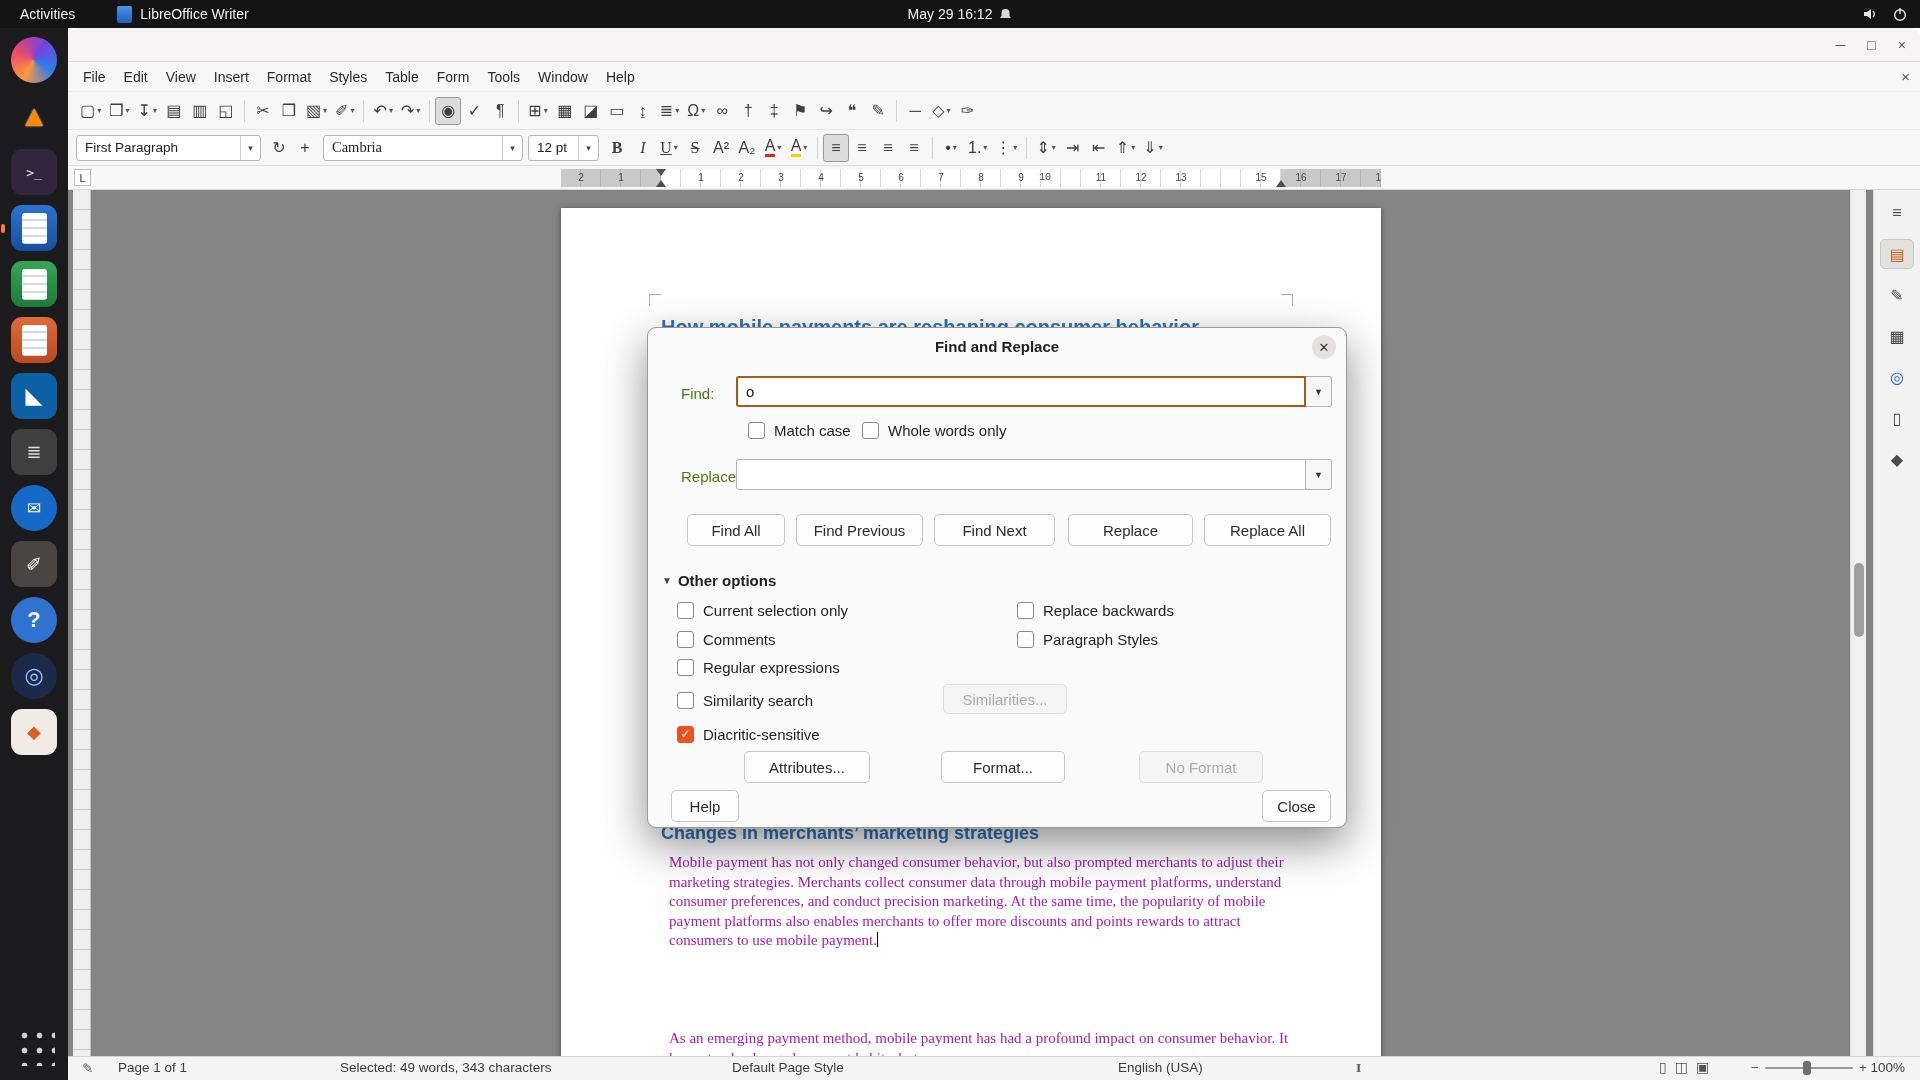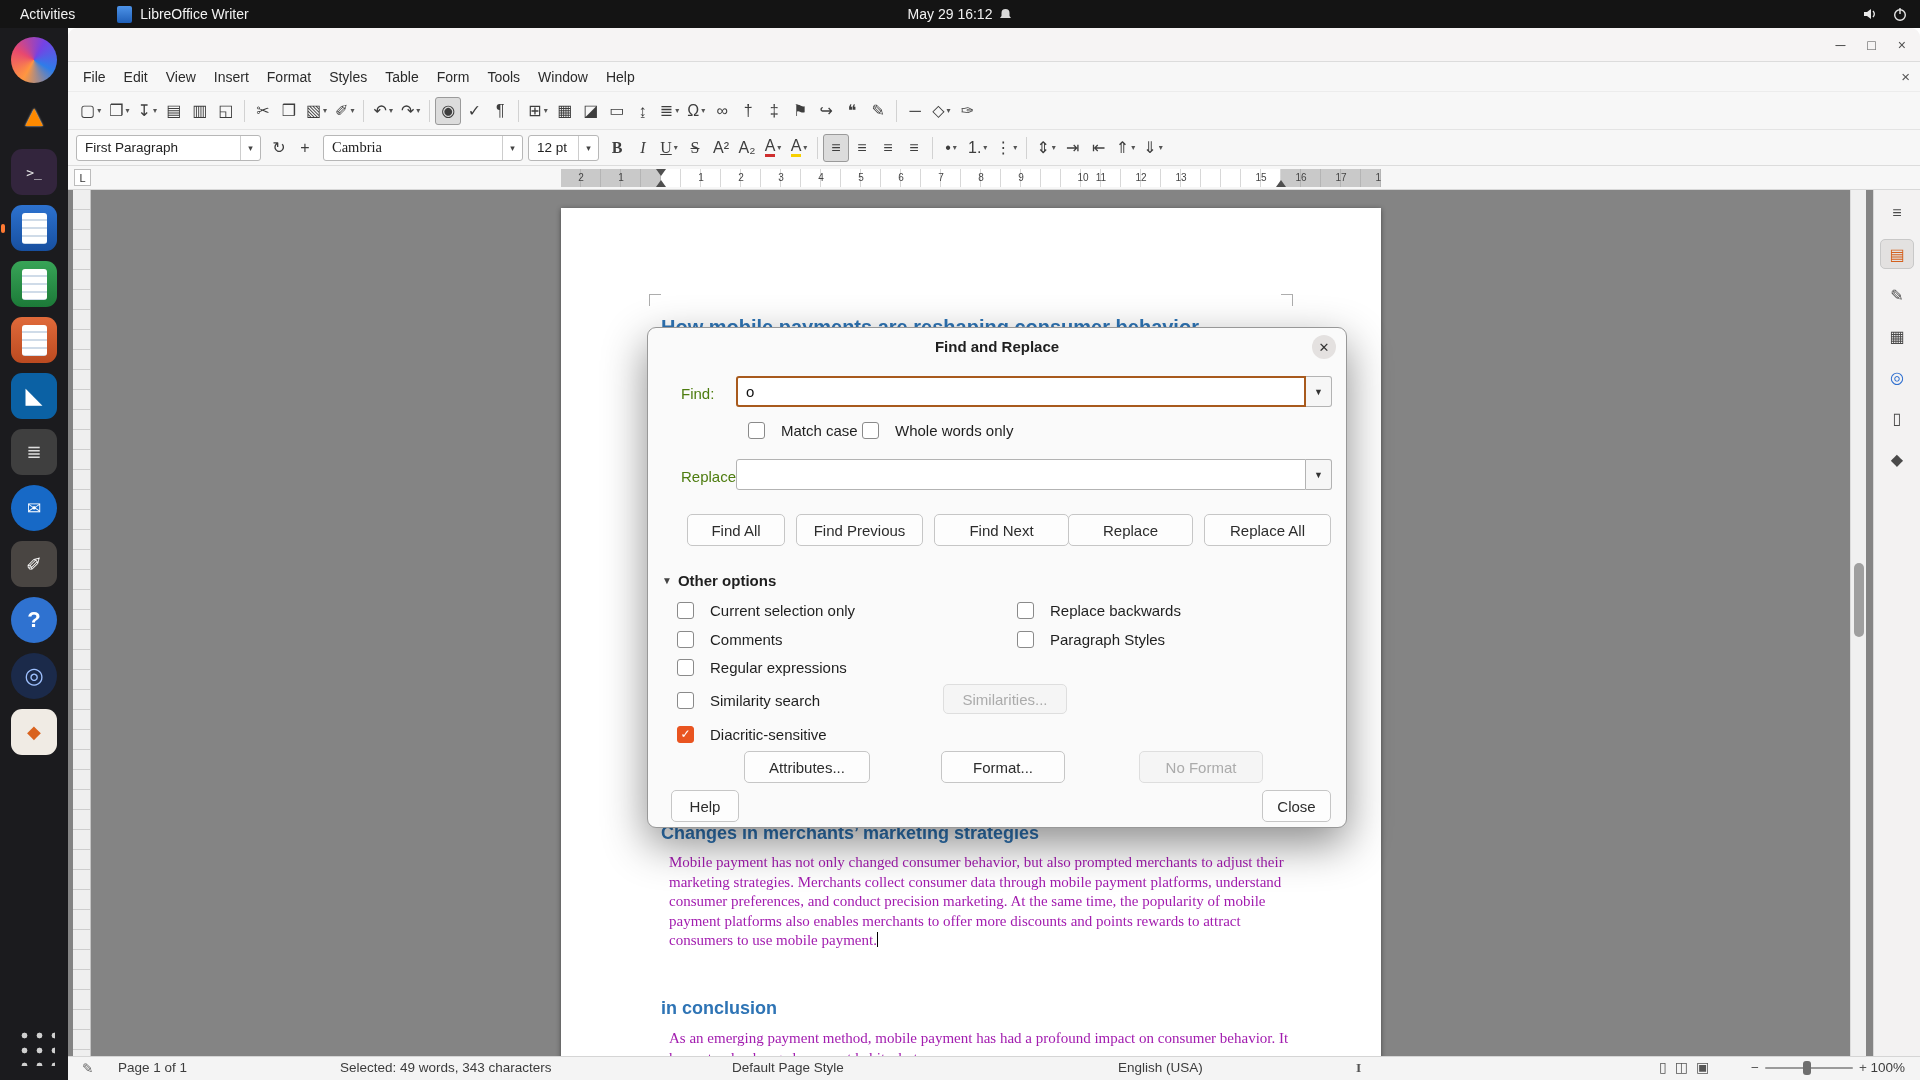--- a/index.html
+++ b/index.html
@@ -103,21 +103,21 @@
 
 .dialog{position:absolute;left:579px;top:137px;width:700px;height:501px;background:#fafafa;border:1px solid #989898;border-radius:9px;box-shadow:0 16px 44px rgba(0,0,0,.45);font-size:15px;color:#1f1f1f;z-index:50}
 .dlg-title{position:absolute;top:10px;left:0;right:0;text-align:center;font-weight:700}
 .dlg-close{position:absolute;top:7px;right:10px;width:24px;height:24px;border-radius:50%;background:#e4e1e0;display:flex;align-items:center;justify-content:center;font-size:13px;color:#333}
 .dlg-label{position:absolute;color:#4d7c0f}
 .dlg-input{position:absolute;height:31px;background:#fff;border:1px solid #b3b3b3;border-radius:3px 0 0 3px;padding:0 8px;font-size:15px;font-family:"Liberation Sans",sans-serif;color:#111;outline:none}
 .find-input{border:2px solid #a85a1d}
 .dd-btn{position:absolute;width:26px;height:31px;border:1px solid #b3b3b3;border-left:none;border-radius:0 3px 3px 0;background:#f6f6f6;display:flex;align-items:center;justify-content:center;font-size:9px;color:#333}
 .btn{position:absolute;height:32px;display:flex;align-items:center;justify-content:center;background:#fdfdfd;border:1px solid #c6c6c6;border-radius:5px;font-size:15px;color:#2c2c2c;padding:0 10px}
 .btn.disabled{color:#ababab;background:#f5f5f5;border-color:#dedede}
-.cbrow{position:absolute;display:flex;align-items:center;gap:16px;height:18px}
+.cbrow{position:absolute;display:flex;align-items:center;gap:9px;height:18px}
 .cb{width:17px;height:17px;border:1px solid #8a8a8a;border-radius:3px;background:#fff;flex:0 0 auto;display:flex;align-items:center;justify-content:center;font-size:12px;color:#fff}
 .cb.on{background:#E95420;border-color:#E95420}
 .cb.on::after{content:"✓"}
 .oo-head{position:absolute;left:14px;top:244px;display:flex;align-items:center;gap:6px;font-weight:700}
 .oo-chev{font-size:10px;color:#444}
 
 
 .statusbar{height:24px;background:#f4f4f4;border-top:1px solid #d5d5d5;position:relative;font-size:13.5px;color:#3c3c3c}
 .sb-item{position:absolute;top:3px;white-space:nowrap}
 .zoom-wrap{position:absolute;top:3px;left:1683px;display:flex;align-items:center;gap:6px;color:#555}
@@ -440,42 +440,41 @@
           <span class="rnum" style="left: 54px;">1</span>
           <span class="rnum" style="left: 134px;">1</span>
           <span class="rnum" style="left: 174px;">2</span>
           <span class="rnum" style="left: 214px;">3</span>
           <span class="rnum" style="left: 254px;">4</span>
           <span class="rnum" style="left: 294px;">5</span>
           <span class="rnum" style="left: 334px;">6</span>
           <span class="rnum" style="left: 374px;">7</span>
           <span class="rnum" style="left: 414px;">8</span>
           <span class="rnum" style="left: 454px;">9</span>
-          <span class="rnum" style="left: 516px;">10</span>
+          <span class="rnum" style="left: 478px; font-family: Liberation Mono, monospace;">10</span>
           <span class="rnum" style="left: 534px;">11</span>
           <span class="rnum" style="left: 574px;">12</span>
           <span class="rnum" style="left: 614px;">13</span>
           <span class="rnum" style="left: 682px; margin-top: 44px;">14</span>
           <span class="rnum" style="left: 694px;">15</span>
           <span class="rnum" style="left: 734px;">16</span>
           <span class="rnum" style="left: 774px;">17</span>
           <span class="rnum" style="left: 814px;">18</span>
         </div>
     </div>
 
     <div class="docarea">
       <div class="vruler"></div>
 
       <div class="page">
         <span class="cm cm-tl"></span>
         <span class="cm cm-tr"></span>
         <div class="doc-h doc-h1">How mobile payments are reshaping consumer behavior</div>
         <div class="doc-h doc-h2">Changes in merchants’ marketing strategies</div>
         <div class="doc-p doc-p1"><span>Mobile payment has not only changed consumer behavior, but also prompted merchants to adjust their marketing strategies. Merchants collect consumer data through mobile payment platforms, understand consumer preferences, and conduct precision marketing. At the same time, the popularity of mobile payment platforms also enables merchants to offer more discounts and points rewards to attract consumers to use mobile payment.</span><span class="caret"></span></div>
-        <div class="doc-h doc-h3">in conclusion</div>
         <div class="doc-p doc-p2">As an emerging payment method, mobile payment has had a profound impact on consumer behavior. It has not only changed payment habits, but</div>
       </div>
 
       <div class="vscroll">
         <div class="thumb"></div>
       </div>
 
       <div class="sidebar">
           <span class="sb-icon">≡</span>
           <span class="sb-icon active sb-orange">▤</span>
@@ -508,21 +507,21 @@
         </div>
 
         <label class="dlg-label" style="left:33px;top:140px">Replace:</label>
         <input class="dlg-input" style="left: 88px; top: 131px; width: 570px;" value="">
         <div class="dd-btn" style="left:658px;top:131px">
             <span>▼</span>
           </div>
 
         <div class="btn" style="left:39px;top:186px;width:98px">Find All</div>
         <div class="btn" style="left:148px;top:186px;width:127px">Find Previous</div>
-        <div class="btn" style="left:286px;top:186px;width:135px">Find Next</div>
+        <div class="btn" style="left:286px;top:186px;width:121px">Find Next</div>
         <div class="btn" style="left:420px;top:186px;width:125px">Replace</div>
         <div class="btn" style="left:556px;top:186px;width:127px">Replace All</div>
 
         <div class="oo-head">
           <span class="oo-chev">▼</span>
           <span>Other options</span>
         </div>
 
         <div class="cbrow" style="left:29px;top:273px">
           <span class="cb"></span>

